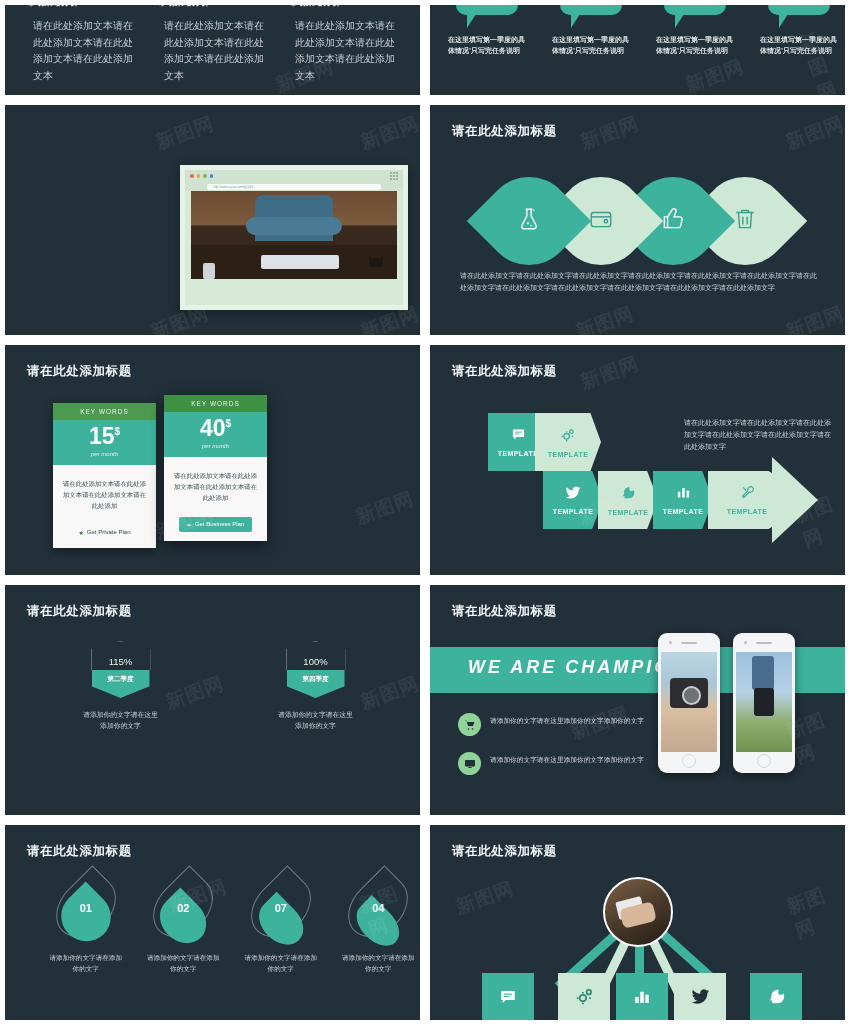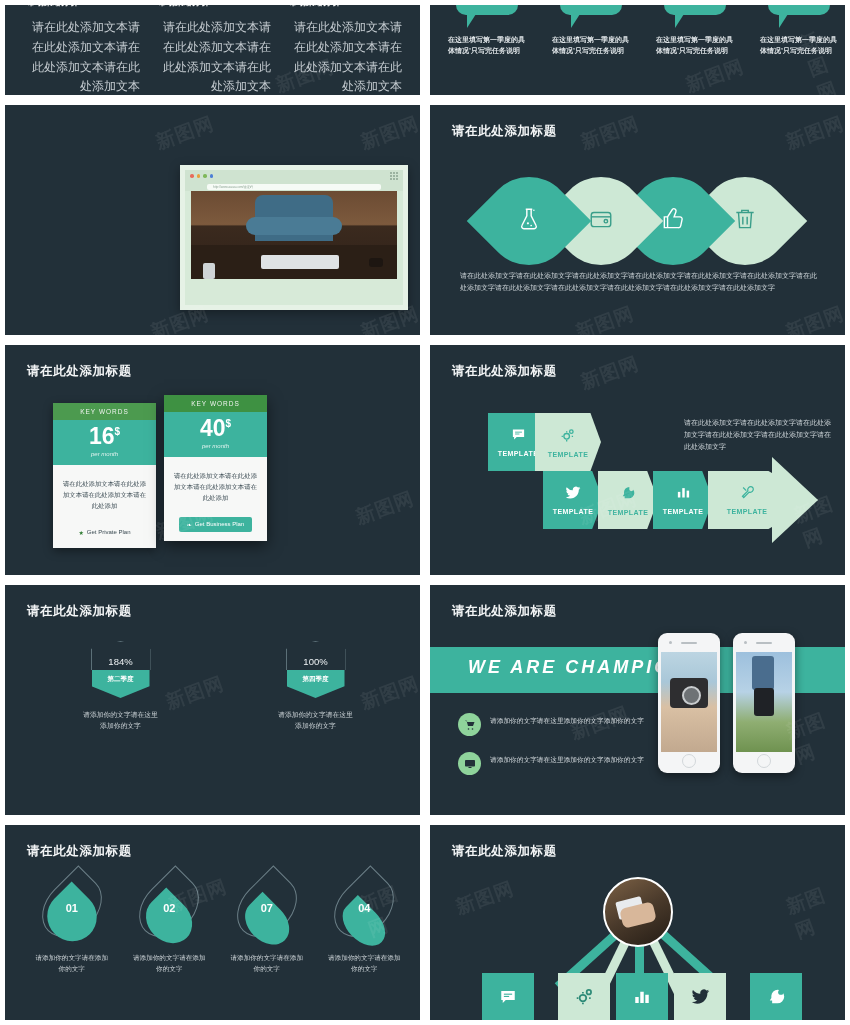--- a/index.html
+++ b/index.html
@@ -5,21 +5,21 @@
   html,body{margin:0;padding:0;background:#ffffff;}
   body{width:850px;height:1025px;overflow:hidden;font-family:"Liberation Sans","DejaVu Sans",sans-serif;}
   .grid{display:grid;grid-template-columns:425px 425px;width:850px;}
   .slide{position:relative;background:#223039;overflow:hidden;border:5px solid #ffffff;box-sizing:border-box;}
   .r0{height:100px}.r1{height:240px}.r2{height:240px}.r3{height:240px}.r4{height:205px}
   .title{position:absolute;left:22px;top:18px;color:#f2f4f5;font-size:12.5px;font-weight:bold;letter-spacing:.6px;}
   .wm{position:absolute;color:rgba(255,255,255,.07);font-size:19px;font-weight:bold;transform:rotate(-20deg);pointer-events:none;letter-spacing:1px;}
   
   .cols3{position:absolute;left:22px;top:-8px;width:375px;display:flex;gap:18px;}
   .col3 h4{margin:0 0 9px 0;color:#fff;font-size:8.5px;font-weight:bold;}
-  .col3 p{margin:0;color:#c6cdd2;font-size:12px;line-height:1.65;text-align:right;}
+  .col3 p{margin:6px;color:#c6cdd2;font-size:10px;line-height:1.65;}
   
   .bubrow{position:absolute;left:18px;top:-36px;width:390px;display:flex;justify-content:space-between;}
   .bub{width:78px;}
   .bubsh{width:62px;height:46px;background:#3DB39E;border-radius:10px;position:relative;margin:0 auto;}
   .bubsh:after{content:"";position:absolute;left:11px;bottom:-13px;border-width:14px 9px 0 0;border-style:solid;border-color:#3DB39E transparent transparent transparent;}
   .bub p{margin:20px 0 0 0;color:#dfe4e7;font-size:7px;line-height:1.55;font-weight:bold;}
   
   .txtpanel{position:absolute;left:37px;top:85px;width:132px;height:85px;background:linear-gradient(135deg,#2f9e8c,#3fae9c);padding:12px 14px;box-sizing:border-box;}
   .txtpanel h4{margin:0 0 6px 0;color:#fff;font-size:9px;font-weight:bold;}
   .txtpanel p{margin:0;color:#e7f2ef;font-size:6.6px;line-height:1.7;}
@@ -77,21 +77,21 @@
   .bullets{position:absolute;left:28px;top:128px;width:200px;}
   .blt{display:flex;gap:9px;margin-bottom:16px;align-items:flex-start;}
   .bcirc{width:23px;height:23px;border-radius:50%;background:#8fd39b;display:flex;align-items:center;justify-content:center;color:#22303a;font-size:11px;flex:none;}
   .blt p{margin:2px 0 0;color:#d6dce0;font-size:6.7px;line-height:1.7;}
   .phone{position:absolute;width:62px;height:140px;background:#f4f5f6;border-radius:9px;box-shadow:0 3px 10px rgba(0,0,0,.45);}
   .phone .scr{position:absolute;left:3px;right:3px;top:19px;height:100px;overflow:hidden;}
   .phone .spk{position:absolute;left:50%;transform:translateX(-50%);top:9px;width:16px;height:2px;background:#b9bfc3;border-radius:1px;}
   .phone .cam{position:absolute;left:50%;transform:translateX(-20px);top:8px;width:3px;height:3px;border-radius:50%;background:#b9bfc3;}
   .phone .hm{position:absolute;left:50%;transform:translateX(-50%);bottom:5px;width:12px;height:12px;border-radius:50%;border:1px solid #d2d7da;}
   
-  .droprow{position:absolute;left:18px;top:48px;width:390px;display:flex;justify-content:space-around;}
+  .droprow{position:absolute;left:32px;top:48px;width:390px;display:flex;justify-content:space-around;}
   .dropcell{width:78px;text-align:center;}
   .drop{width:50px;height:68px;margin:0 auto;position:relative;}
   .drop .outl{position:absolute;inset:0;border:1px solid #6b7f87;border-radius:0 50% 50% 50%;transform:rotate(45deg);}
   .drop .fill{position:absolute;left:0;bottom:0;width:50px;background:#3DB39E;border-radius:0 50% 50% 50%;transform:rotate(45deg);transform-origin:center;}
   .drop b{position:absolute;left:0;right:0;top:52%;transform:translateY(-50%);color:#fff;font-size:11px;z-index:3;}
   .dropcell p{margin:12px 0 0;color:#cdd4d8;font-size:6.6px;line-height:1.6;}
   
   .fanwrap{position:absolute;left:0;right:0;top:30px;height:175px;}
   .avatar{position:absolute;left:50%;transform:translateX(-50%);top:22px;width:66px;height:66px;border-radius:50%;border:2px solid #fff;overflow:hidden;background:linear-gradient(150deg,#7c6145 0%,#4a3a2b 50%,#241c15 100%);}
   .avatar .hand{position:absolute;left:16px;top:26px;width:34px;height:20px;background:#d8b79a;border-radius:6px;transform:rotate(-14deg);}
@@ -228,21 +228,21 @@
     <div class="wm" style="left:145px;top:205px">新图网</div>
     <div class="wm" style="left:355px;top:205px">新图网</div>
   </div>
 
   <div class="slide r2">
     <div class="title">请在此处添加标题</div>
     <div class="prow">
       <div class="card">
         <div class="chead" style="background:#4C9A4F">KEY WORDS</div>
         <div class="cprice">
-          <div class="n"><span>16</span><sup>$</sup></div>
+          <div class="n"><span>15</span><sup>$</sup></div>
           <div class="pm">per month</div>
         </div>
         <div class="cbody">
           <p>请在此处添加文本请在此处添加文本请在此处添加文本请在此处添加</p>
           <span class="cta">
               <b style="color:#2f7d33">★</b>
               <span>Get Private Plan</span>
             </span>
         </div>
       </div>
@@ -332,21 +332,21 @@
     <div class="wm" style="left:150px;top:15px">新图网</div>
     <div class="wm" style="left:148px;top:150px">新图网</div>
     <div class="wm" style="left:368px;top:150px">新图网</div>
   </div>
 
   <div class="slide r3">
     <div class="title">请在此处添加标题</div>
     <div class="hexrow">
       <div class="hexcell">
         <div class="hextop">
-            <span>184%</span>
+            <span>115%</span>
           </div>
         <div class="hexbot">
             <b>第二季度</b>
           </div>
         <p>请添加你的文字请在这里添加你的文字</p>
       </div>
       <div class="hexcell">
         <div class="hextop">
             <span>100%</span>
           </div>

